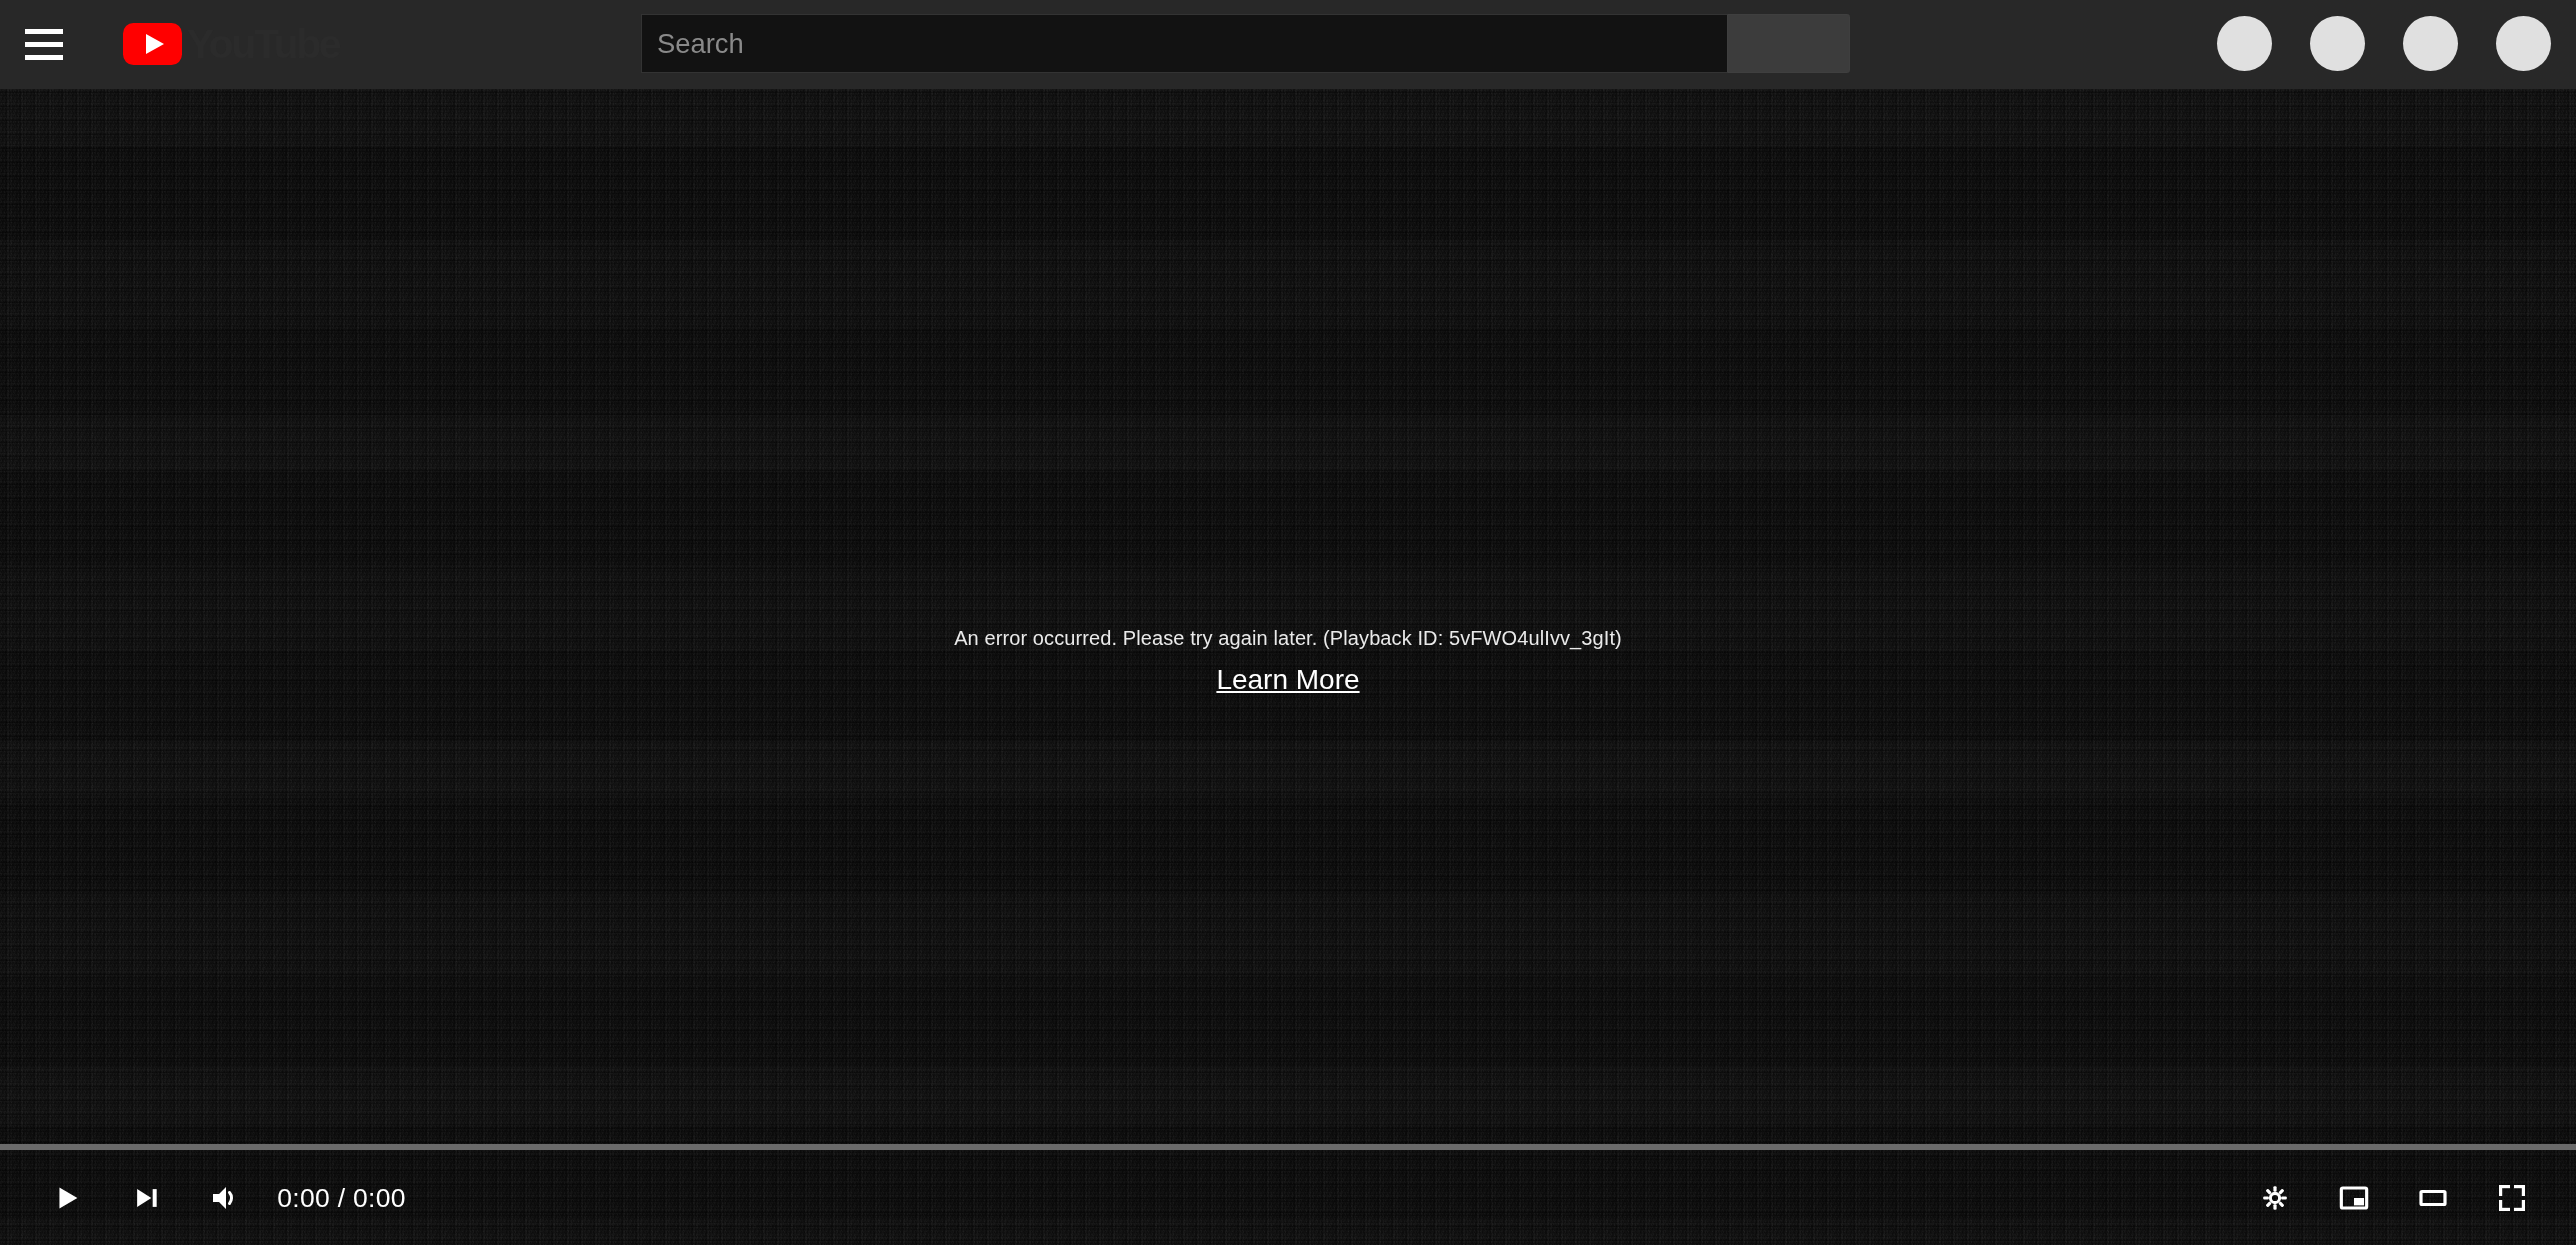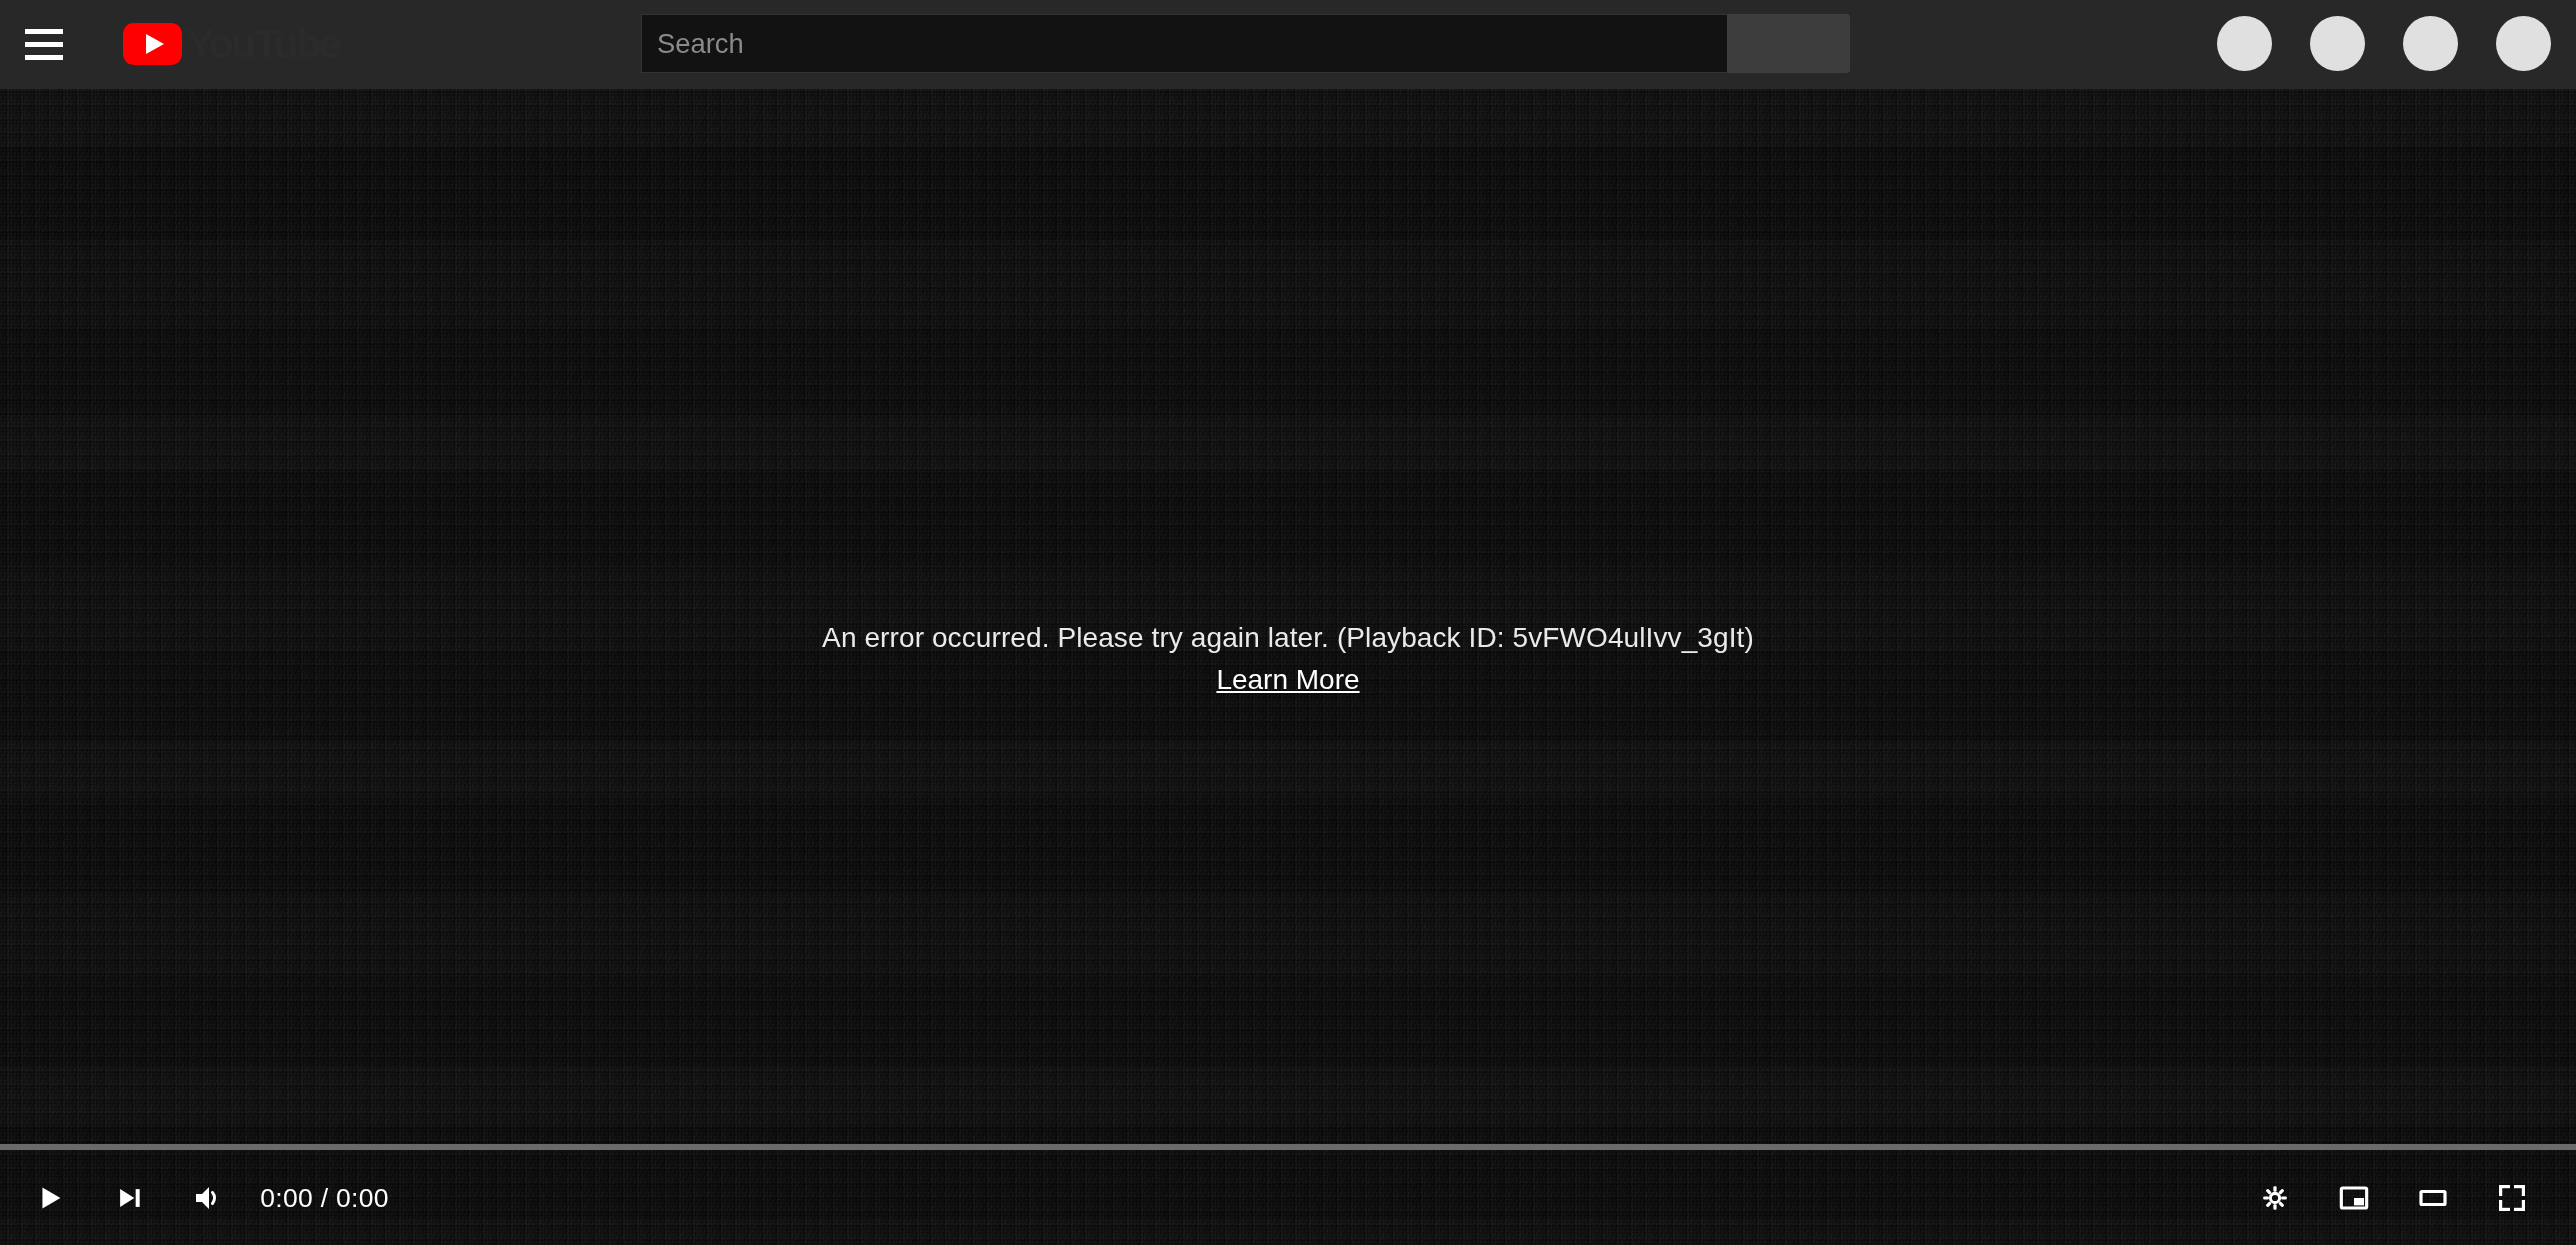--- a/index.html
+++ b/index.html
@@ -181,21 +181,21 @@
 
   .error-block {
     position: absolute;
     left: 0; right: 0;
     top: 531px;
     text-align: center;
     z-index: 5;
   }
   .error-text {
     color: #eaeaea;
-    font-size: 28px;
+    font-size: 20px;
     line-height: 36px;
     letter-spacing: 0.1px;
   }
   .learn-more {
     display: inline-block;
     margin-top: 6px;
     color: #ffffff;
     font-size: 28px;
     line-height: 36px;
     text-decoration: underline;
@@ -225,21 +225,21 @@
     bottom: 0;
     width: 2576px;
     height: 96px;
     display: flex;
     align-items: center;
     z-index: 10;
   }
   .ctrl-left {
     display: flex;
     align-items: center;
-    padding-left: 10px;
+    padding-left: 27px;
     gap: 0px;
   }
   .ctrl-right {
     margin-left: auto;
     display: flex;
     align-items: center;
     padding-right: 24.6px;
     gap: 0px;
   }
   .ctrl-btn {

